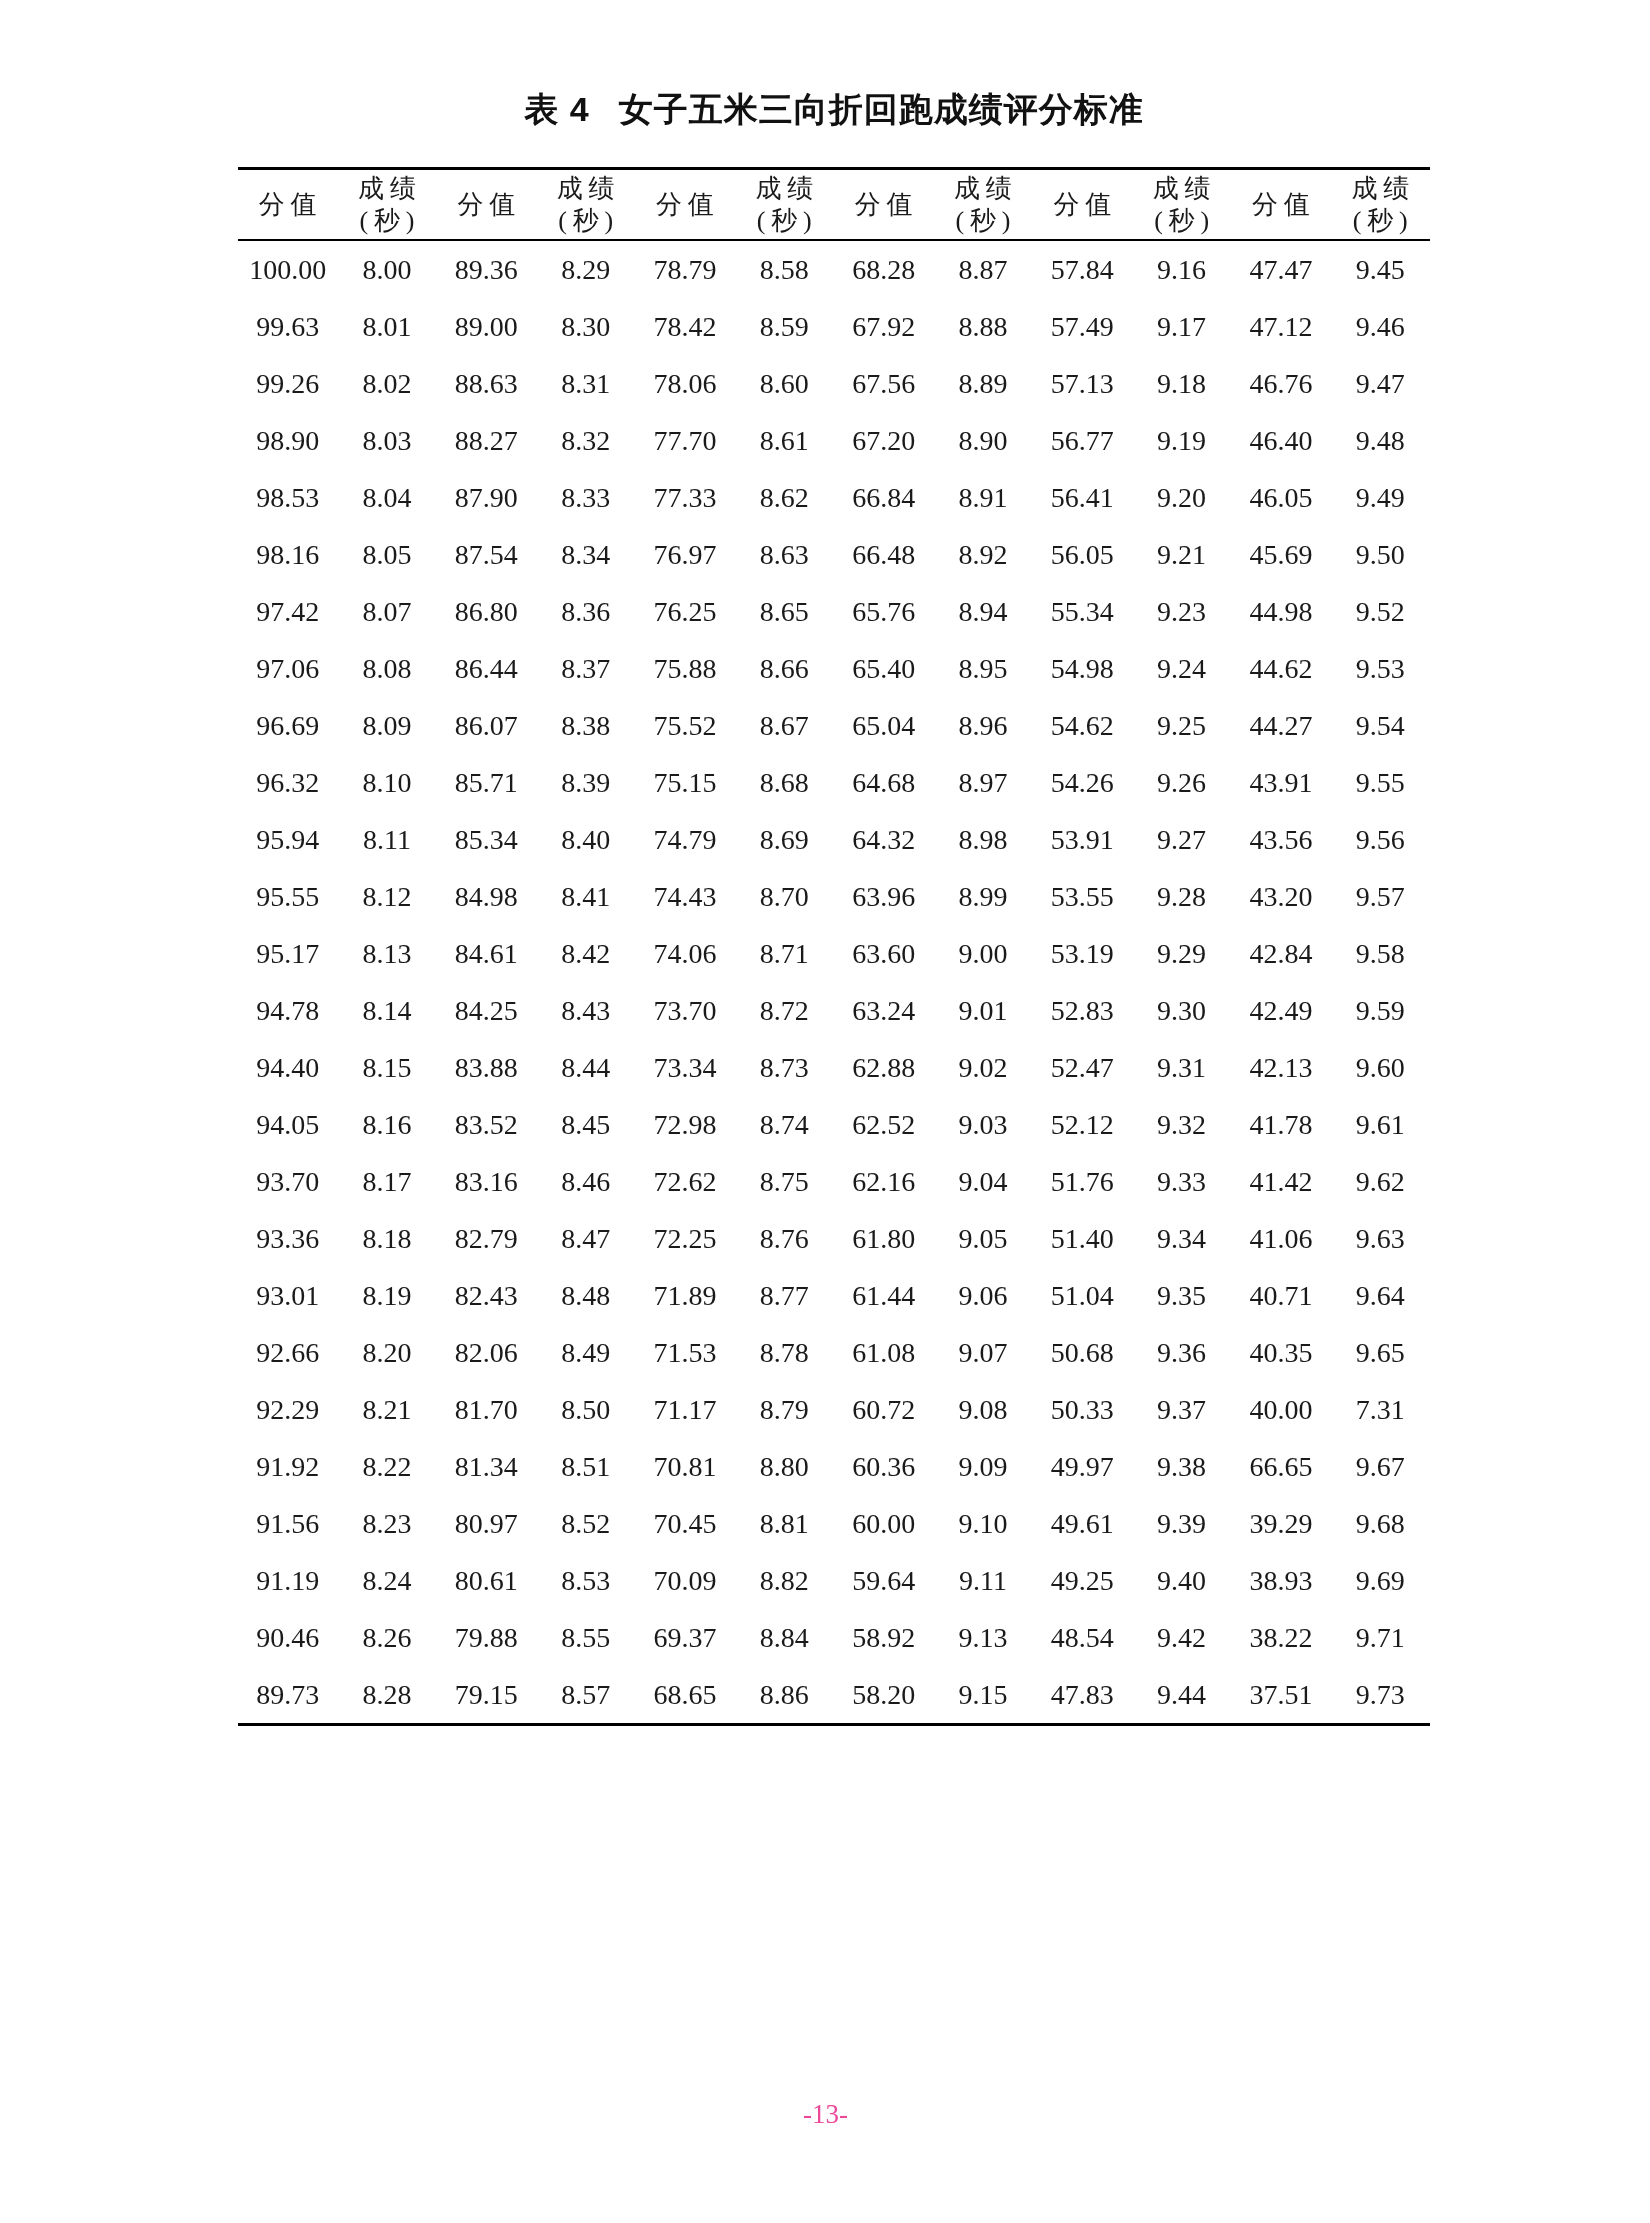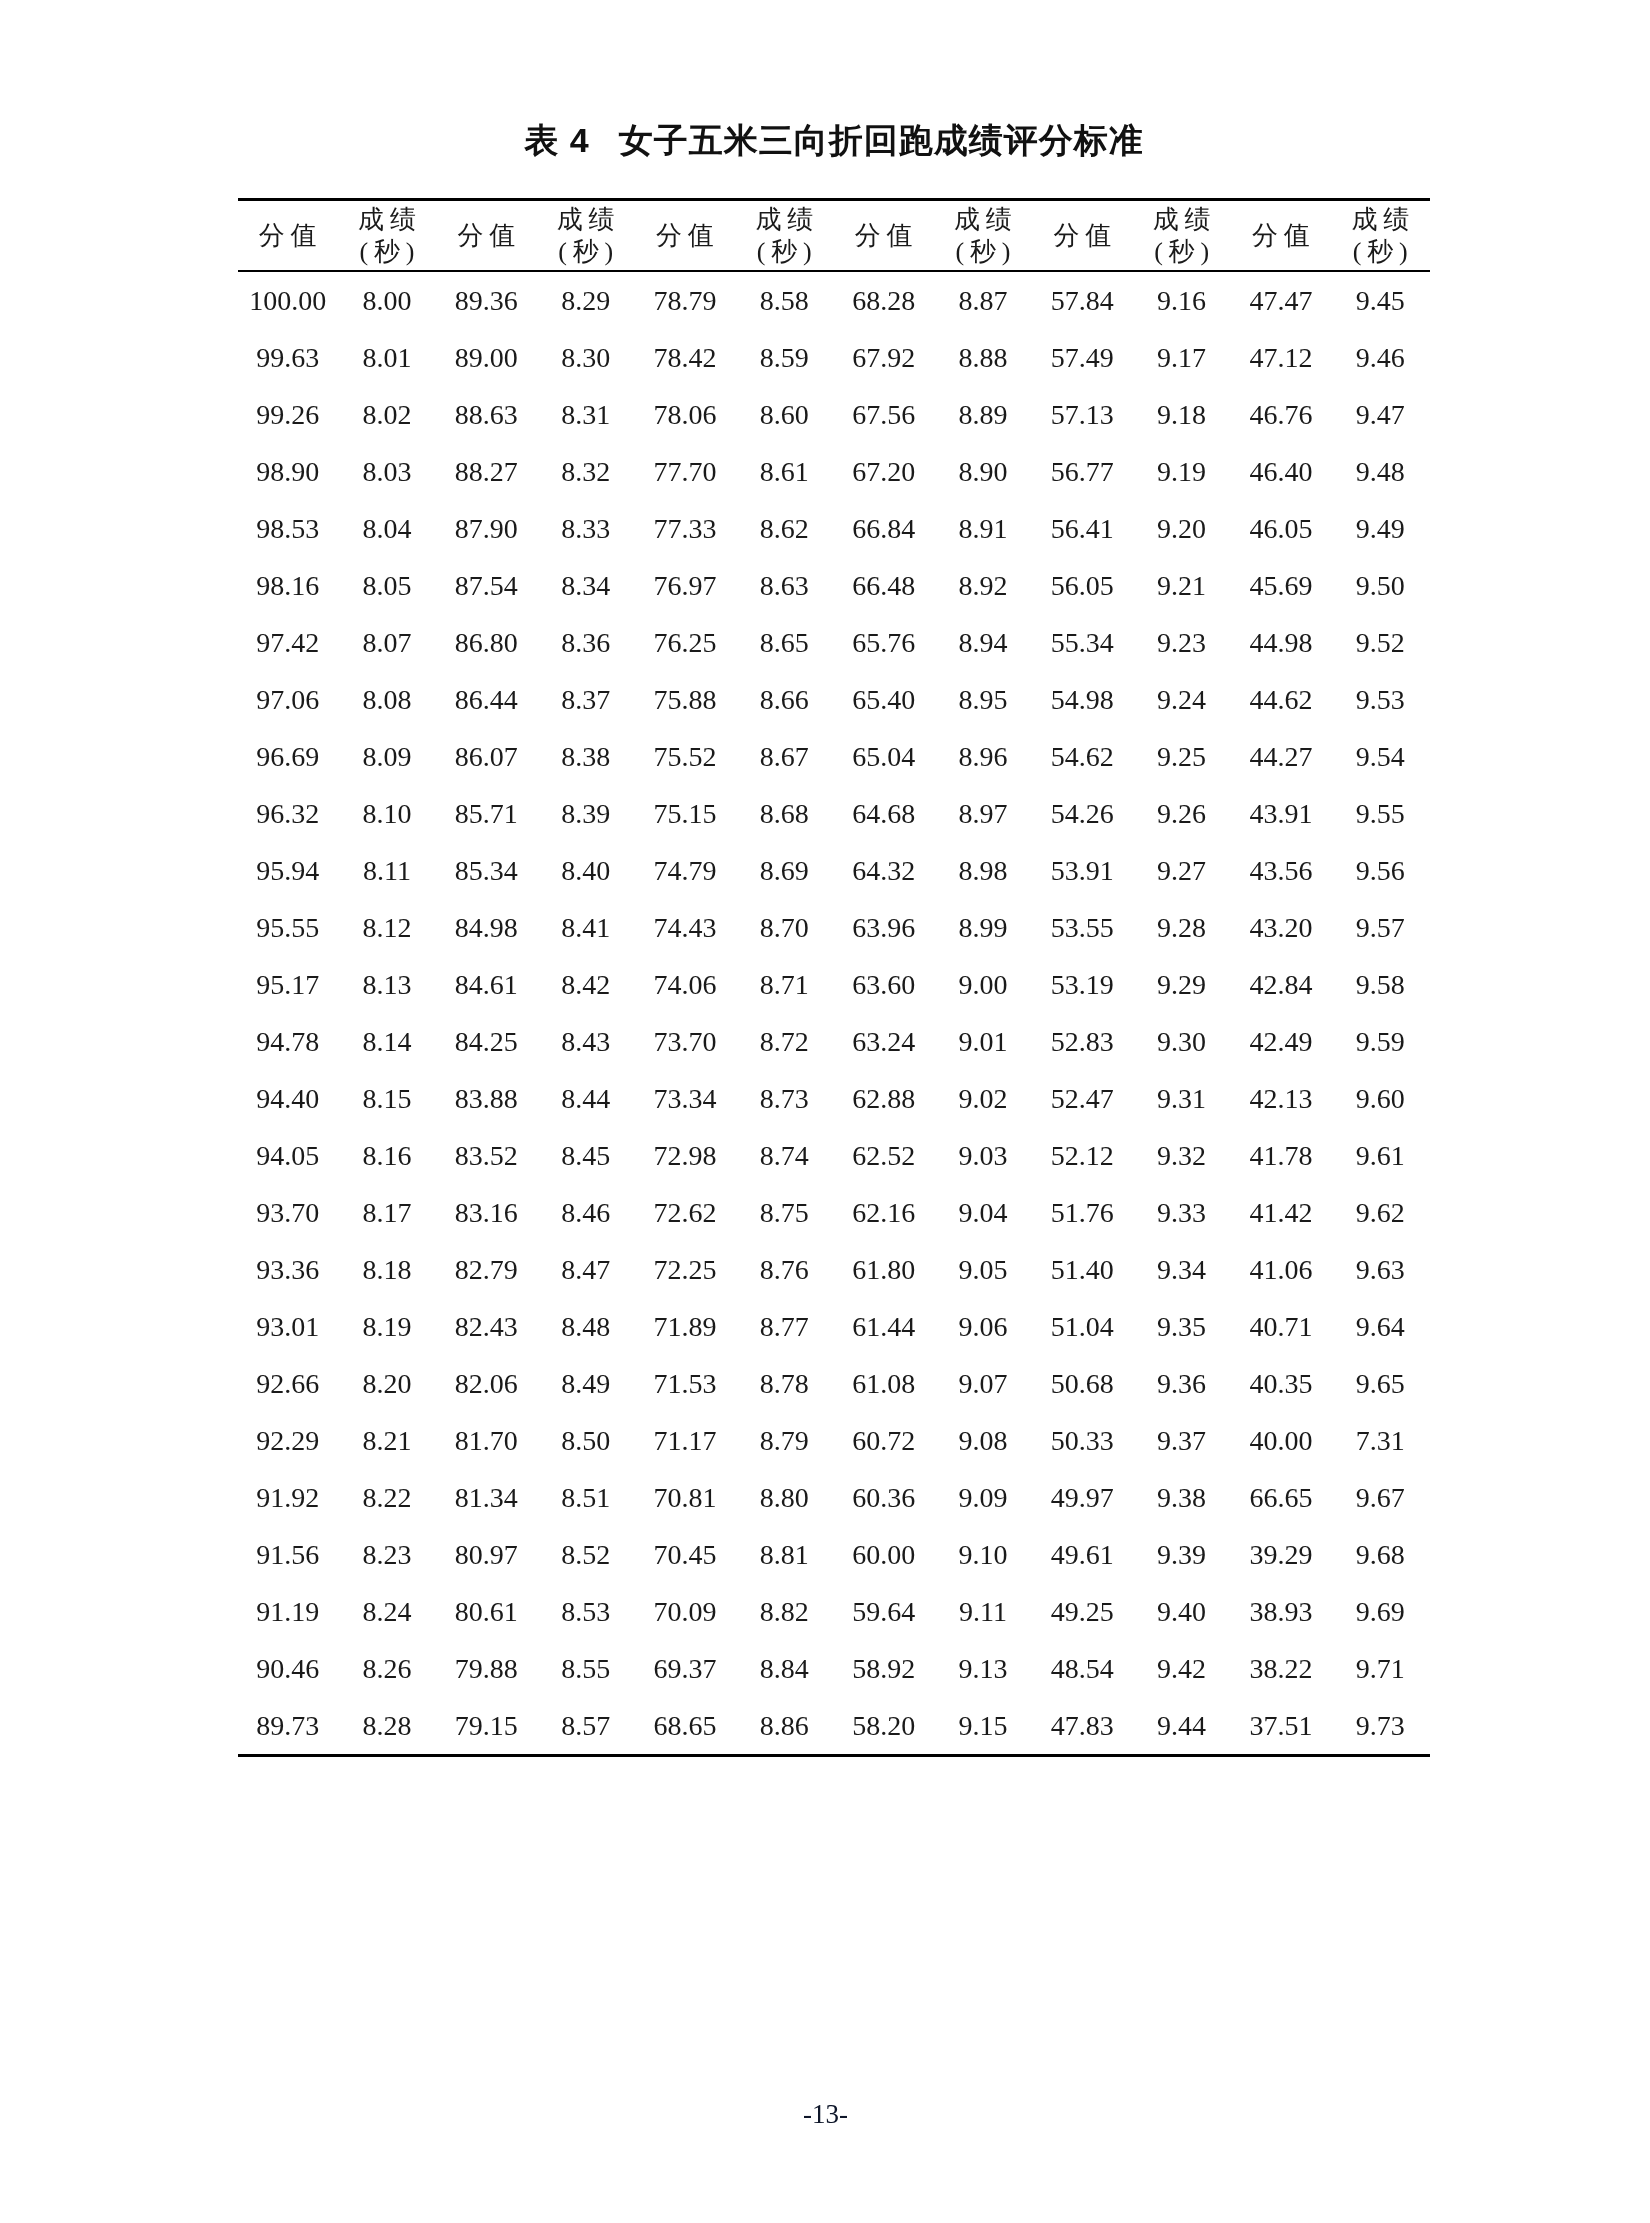--- a/index.html
+++ b/index.html
@@ -19,21 +19,21 @@
     top: 0;
     left: 0;
     width: 1651px;
     height: 2223px;
   }
   .content {
     margin-left: 238px;
     width: 1192px;
   }
   .title {
-    padding-top: 119px;
+    padding-top: 88px;
     height: 43px;
     line-height: 43px;
     text-align: center;
     font-family: "Liberation Sans", "DejaVu Sans", sans-serif;
     font-weight: 700;
     font-size: 34px;
     color: #111111;
     letter-spacing: 1px;
     white-space: nowrap;
   }
@@ -73,21 +73,21 @@
     font-size: 28px;
     color: #1a1a1a;
   }
   .pagenum {
     position: absolute;
     top: 2099px;
     left: 0;
     width: 1651px;
     text-align: center;
     font-size: 27px;
-    color: #0f172a;
+    color: #ec4899;
   }
 </style>
 </head>
 <body>
 
 <div class="page">
   <div class="content">
     <div class="title">
       <span class="t-index">表 4</span><span>女子五米三向折回跑成绩评分标准</span>
     </div>

